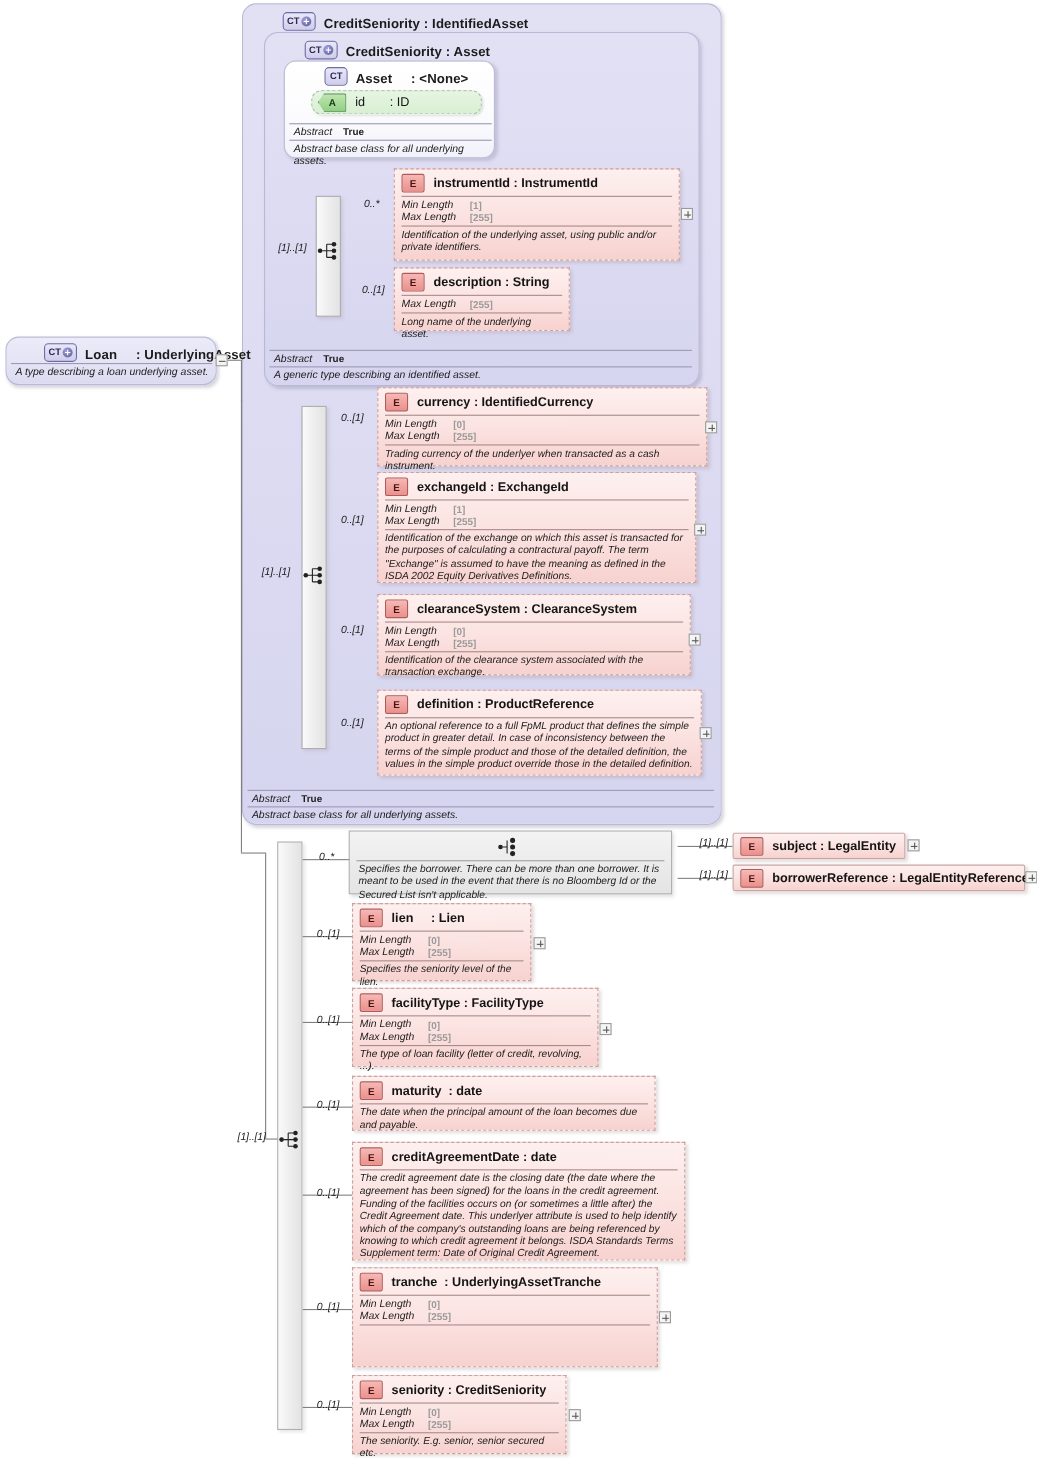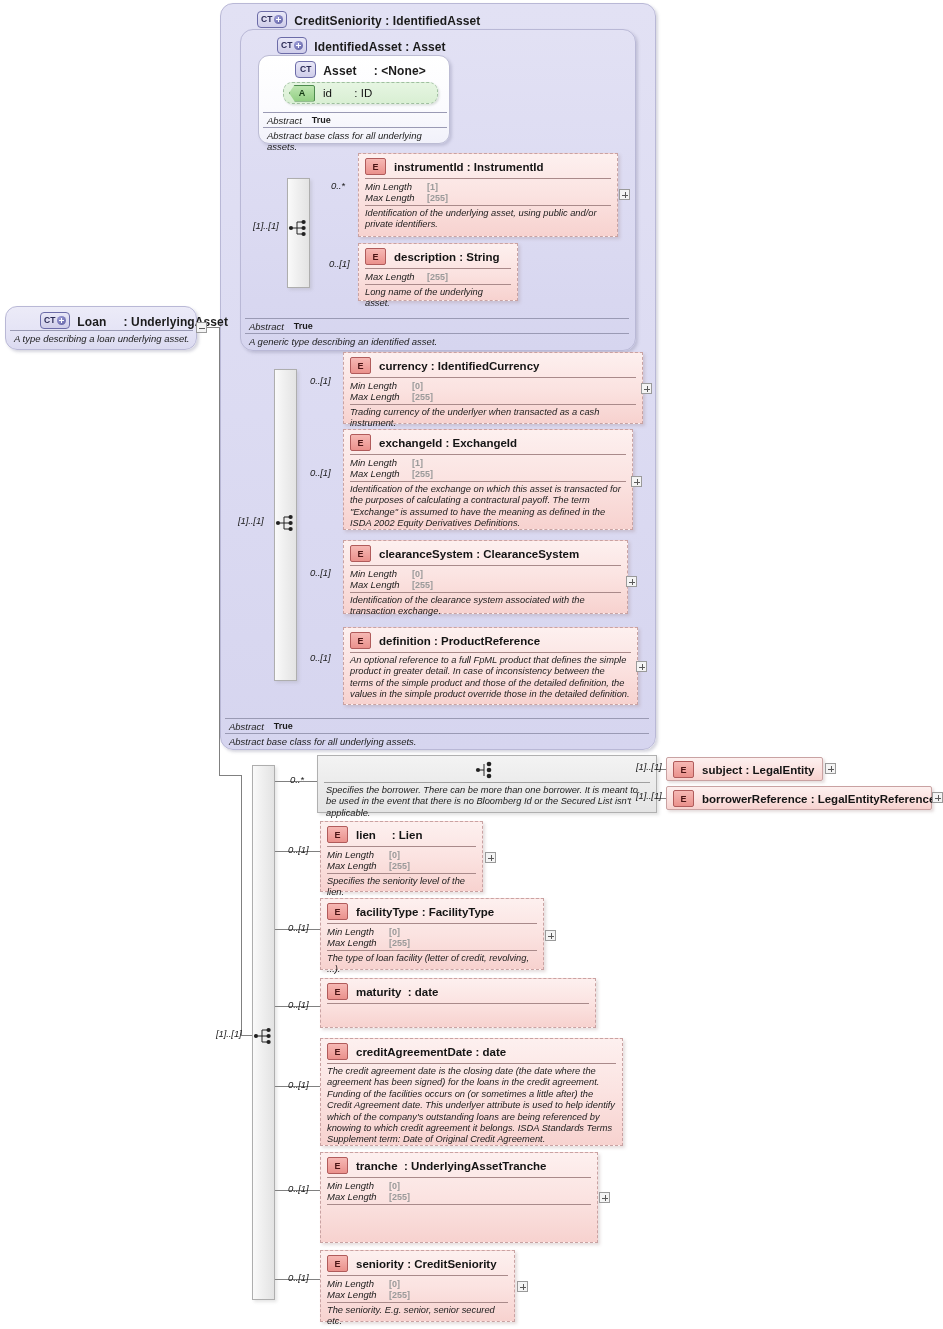--- a/index.html
+++ b/index.html
@@ -209,21 +209,21 @@
       <div class="doc">Abstract base class for all underlying assets.</div>
     </div>
   </div>
 
   <div class="ct-box" style="left:240px;top:29px;width:396px;height:322px;">
     <div class="ct-head">
       <span class="badge">
         <span>CT</span>
           <span class="pl"></span>
       </span>
-      <span class="ct-title">IdentifiedAsset : Asset</span>
+      <span class="ct-title">CreditSeniority : Asset</span>
     </div>
     <div class="ft" style="left:4px;top:288px;width:384px;">
       <div class="rule"></div>
       <div class="row">
         <span class="k">Abstract</span>
         <span class="v">True</span>
       </div>
       <div class="rule"></div>
       <div class="doc">A generic type describing an identified asset.</div>
     </div>
@@ -404,21 +404,21 @@
     <line x1="9" y1="5" x2="14" y2="5" stroke="#222" stroke-width="1"></line>
     <line x1="9" y1="11" x2="14" y2="11" stroke="#222" stroke-width="1"></line>
     <line x1="9" y1="17" x2="14" y2="17" stroke="#222" stroke-width="1"></line>
     <circle cx="15.6" cy="5" r="2.1" fill="#222"></circle>
     <circle cx="15.6" cy="11" r="2.1" fill="#222"></circle>
     <circle cx="15.6" cy="17" r="2.1" fill="#222"></circle>
   </svg>
   <div class="occ" style="left:216px;top:1028px;">[1]..[1]</div>
 
   <div class="occ" style="left:290px;top:774px;">0..*</div>
-  <div class="grp" style="left:317px;top:755px;width:340px;height:58px;">
+  <div class="grp" style="left:317px;top:755px;width:294px;height:58px;">
     <div style="display:flex;justify-content:center;padding-top:4px;">
       <svg width="24" height="20" viewBox="0 0 24 20">
         <circle cx="3" cy="10" r="2.1" fill="#222"></circle>
         <line x1="5" y1="10" x2="9" y2="10" stroke="#222" stroke-width="1"></line>
         <line x1="9" y1="4" x2="9" y2="16" stroke="#222" stroke-width="1"></line>
         <circle cx="14" cy="4" r="2.3" fill="#222"></circle>
         <circle cx="14" cy="10" r="2.3" fill="#222"></circle>
         <circle cx="14" cy="16" r="2.3" fill="#222"></circle>
       </svg>
     </div>
@@ -490,20 +490,21 @@
   </div>
   <div class="exp plus" style="left:545px;top:930px;"></div>
 
   <div class="occ" style="left:288px;top:999px;">0..[1]</div>
   <div class="el" style="left:320px;top:978px;width:276px;height:50px;">
     <div class="el-head">
       <span class="e-badge">E</span>
       <span class="e-title"><span>maturity</span>&nbsp;&nbsp;<span>: date</span></span>
     </div>
     <div class="el-rule"></div>
+    <div class="el-doc">The date when the principal amount of the loan becomes due and payable.</div>
   </div>
 
   <div class="occ" style="left:288px;top:1079px;">0..[1]</div>
   <div class="el" style="left:320px;top:1038px;width:303px;height:108px;">
     <div class="el-head">
       <span class="e-badge">E</span>
       <span class="e-title"><span>creditAgreementDate</span> <span>: date</span></span>
     </div>
     <div class="el-rule"></div>
     <div class="el-doc">The credit agreement date is the closing date (the date where the agreement has been signed) for the loans in the credit agreement. Funding of the facilities occurs on (or sometimes a little after) the Credit Agreement date. This underlyer attribute is used to help identify which of the company's outstanding loans are being referenced by knowing to which credit agreement it belongs. ISDA Standards Terms Supplement term: Date of Original Credit Agreement.</div>

